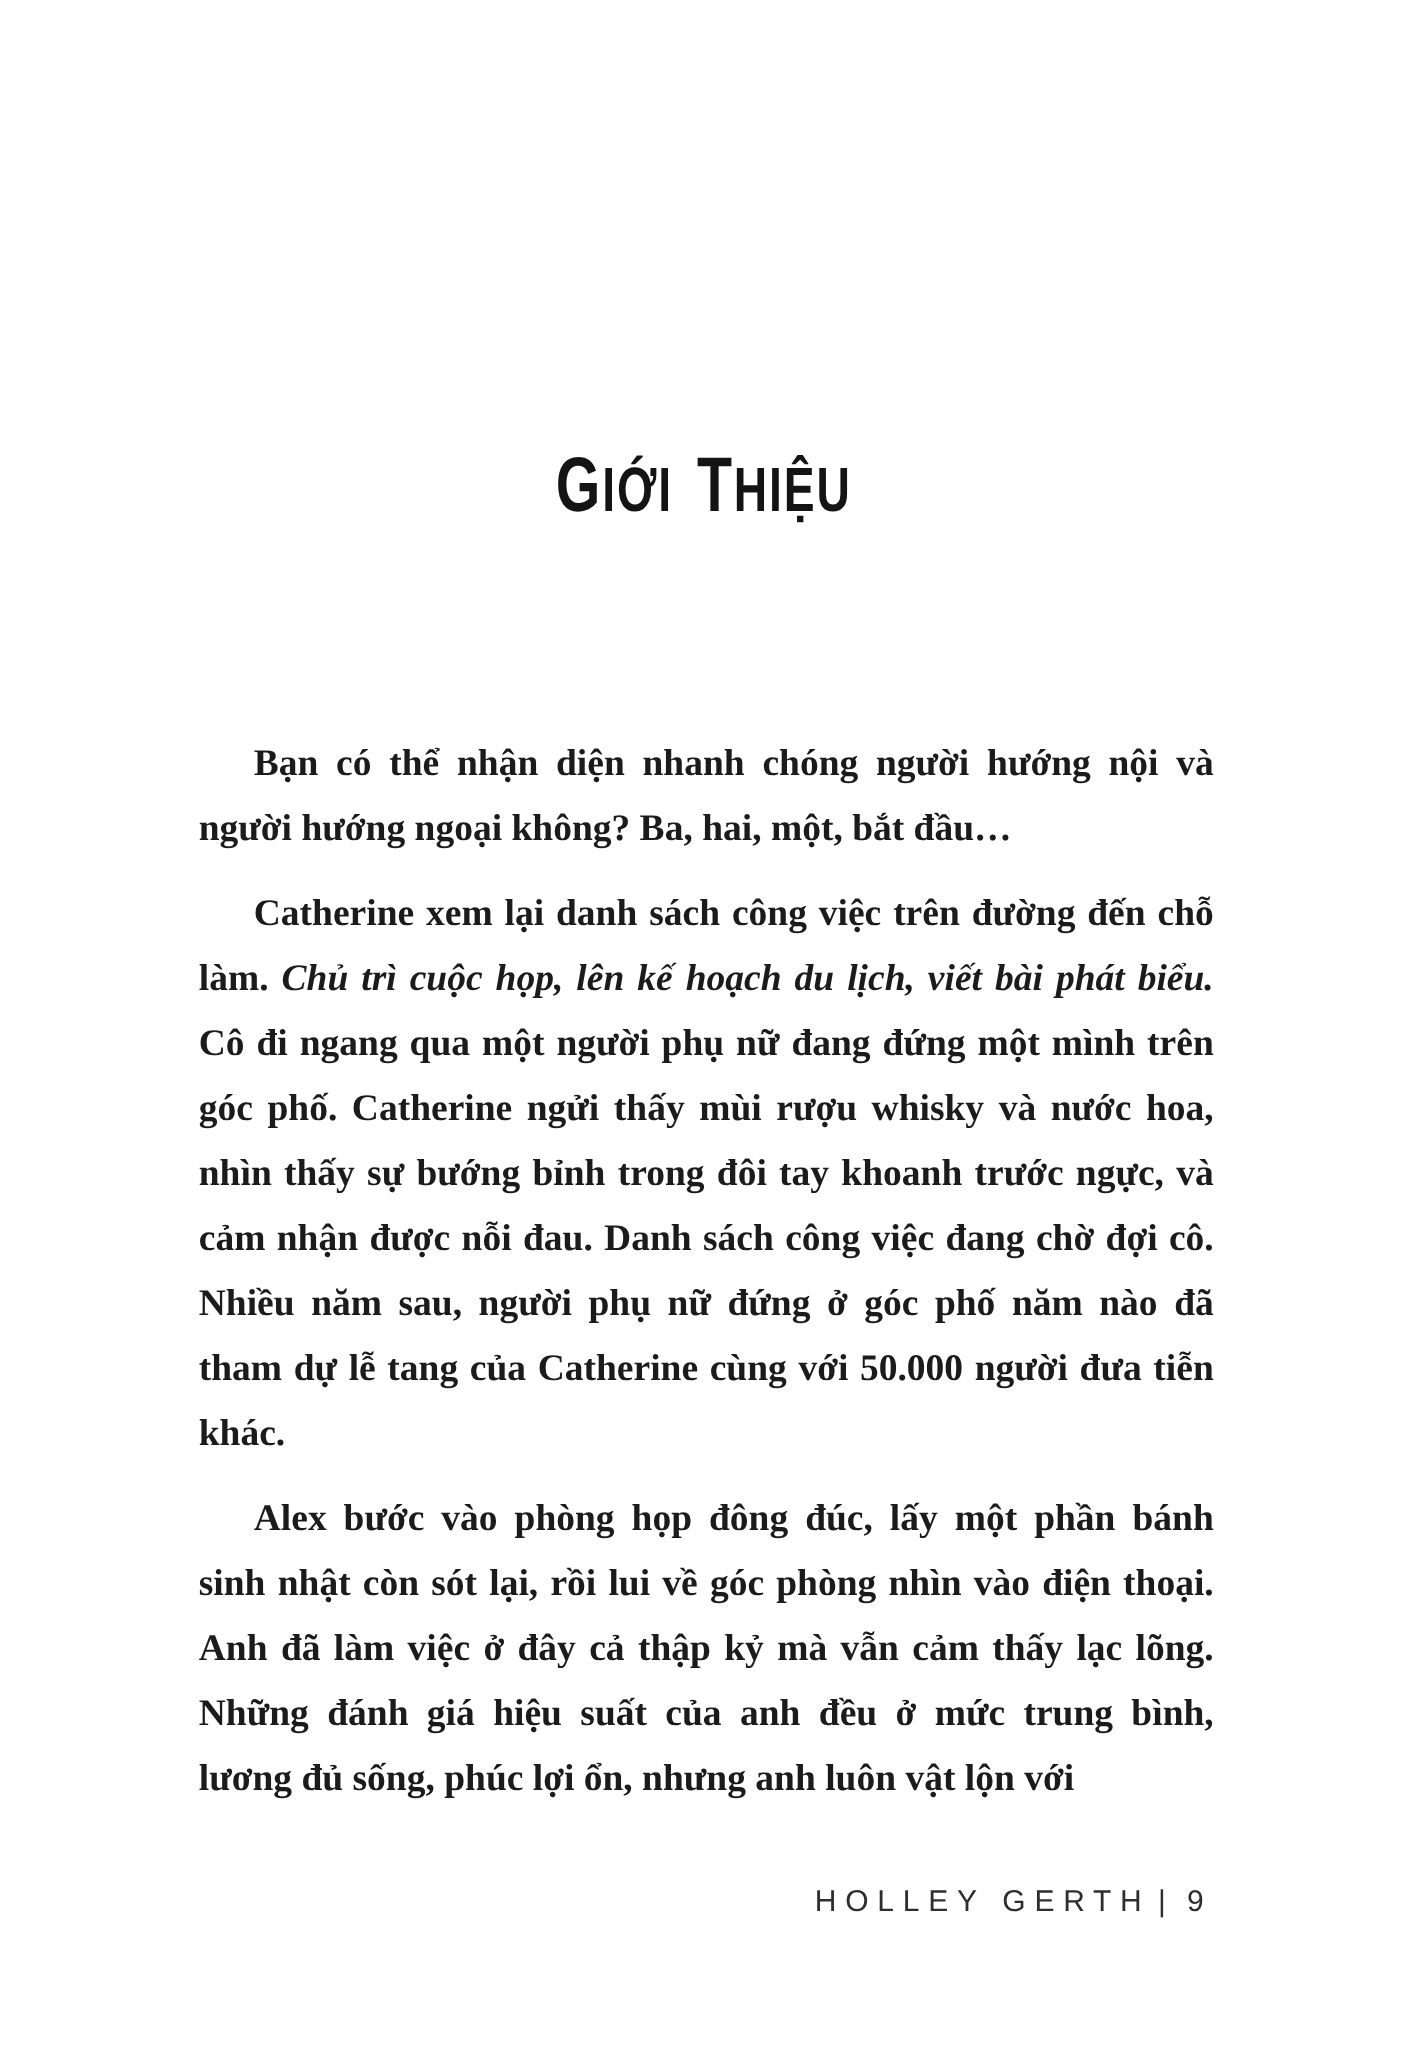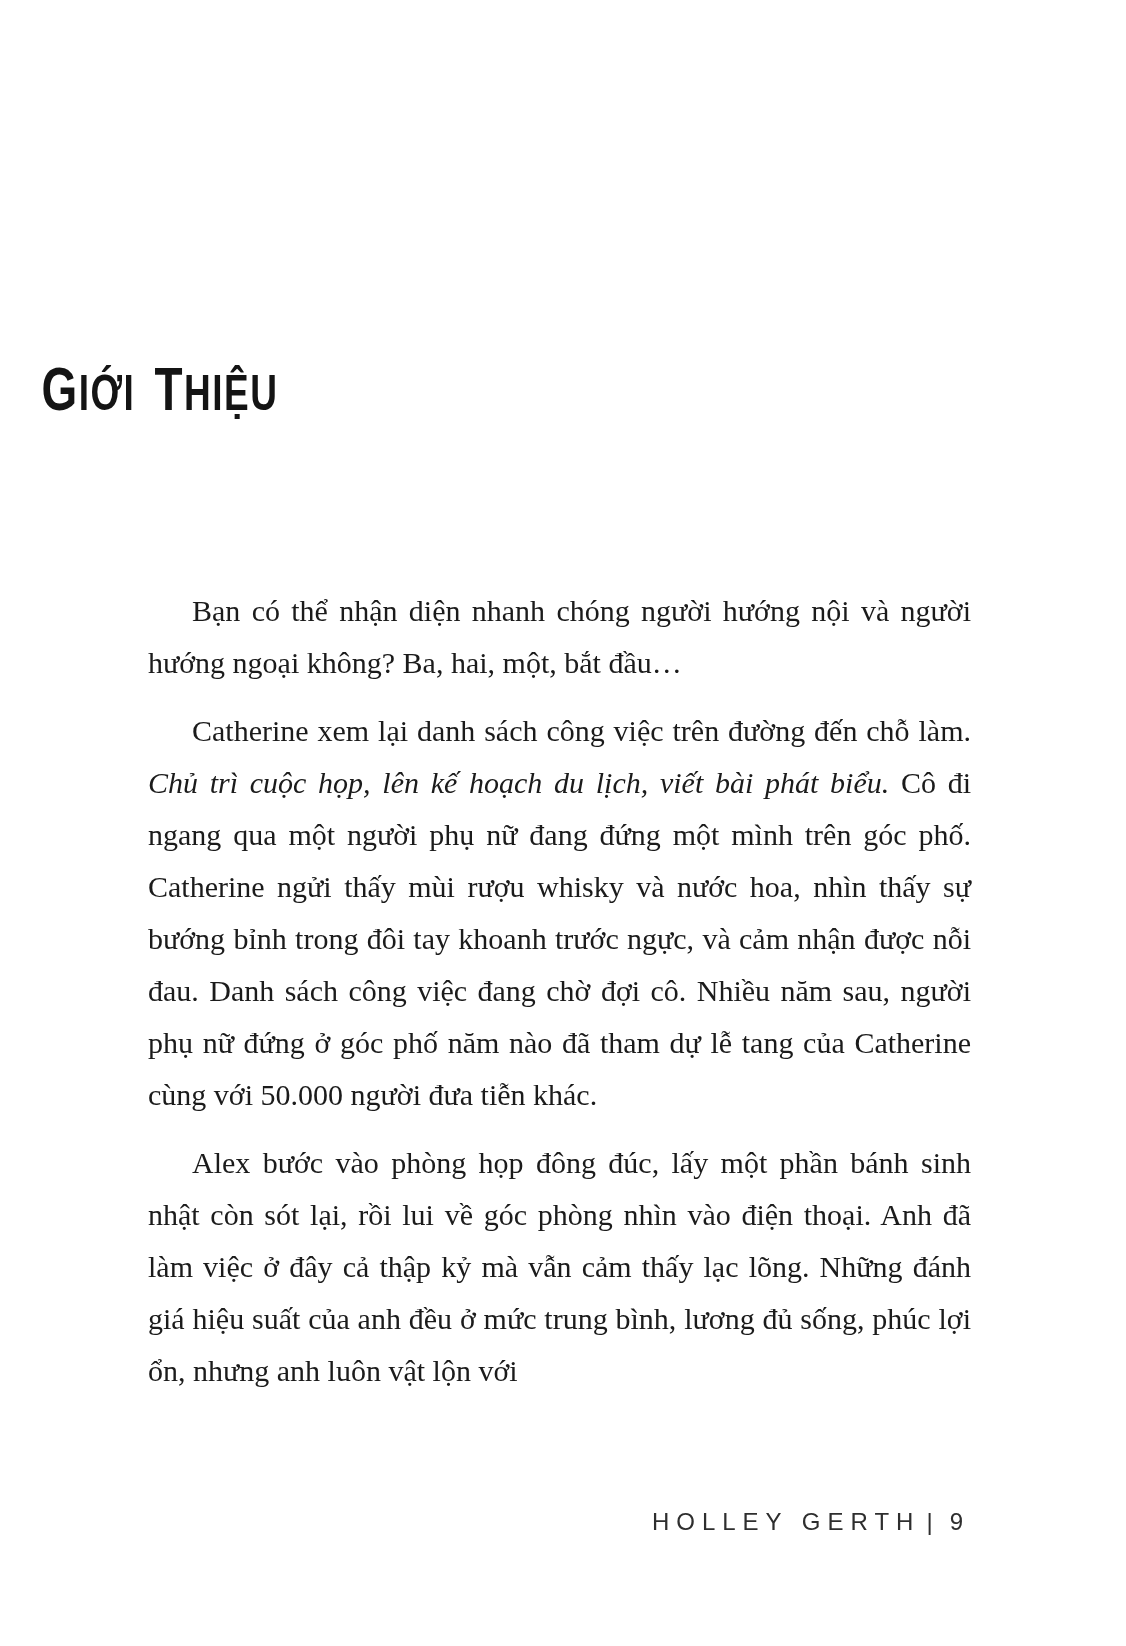--- a/index.html
+++ b/index.html
@@ -14,20 +14,21 @@
     background: #ffffff;
     overflow: hidden;
     font-family: "Liberation Serif", serif;
   }
   
   .title-wrap {
     position: absolute;
     top: 358px;
     left: 0;
     right: 0;
+    text-align: center;
     line-height: 1;
     color: #141414;
     text-decoration: underline;
   }
   .title-inner {
     display: inline-block;
     transform: scaleX(0.74);
     transform-origin: 50% 100%;
     white-space: nowrap;
     font-family: "Liberation Sans", sans-serif;
@@ -42,23 +43,24 @@
   .body-text {
     position: absolute;
     top: 585px;
     left: 141px;
     width: 830px;
     color: #1b1b1b;
     font-size: 30px;
     line-height: 52px;
   }
   .body-text p {
-    margin: 0 0 16px 7px;
+    margin: 0 0 16px 18px;
     text-align: justify;
     text-indent: 44px;
+    font-weight: bold;
   }
   .italic-run { font-style: italic; }
   
   .footer {
     position: absolute;
     top: 1508px;
     right: 156px;
     font-family: "Liberation Sans", sans-serif;
     font-size: 24px;
     letter-spacing: 7px;

